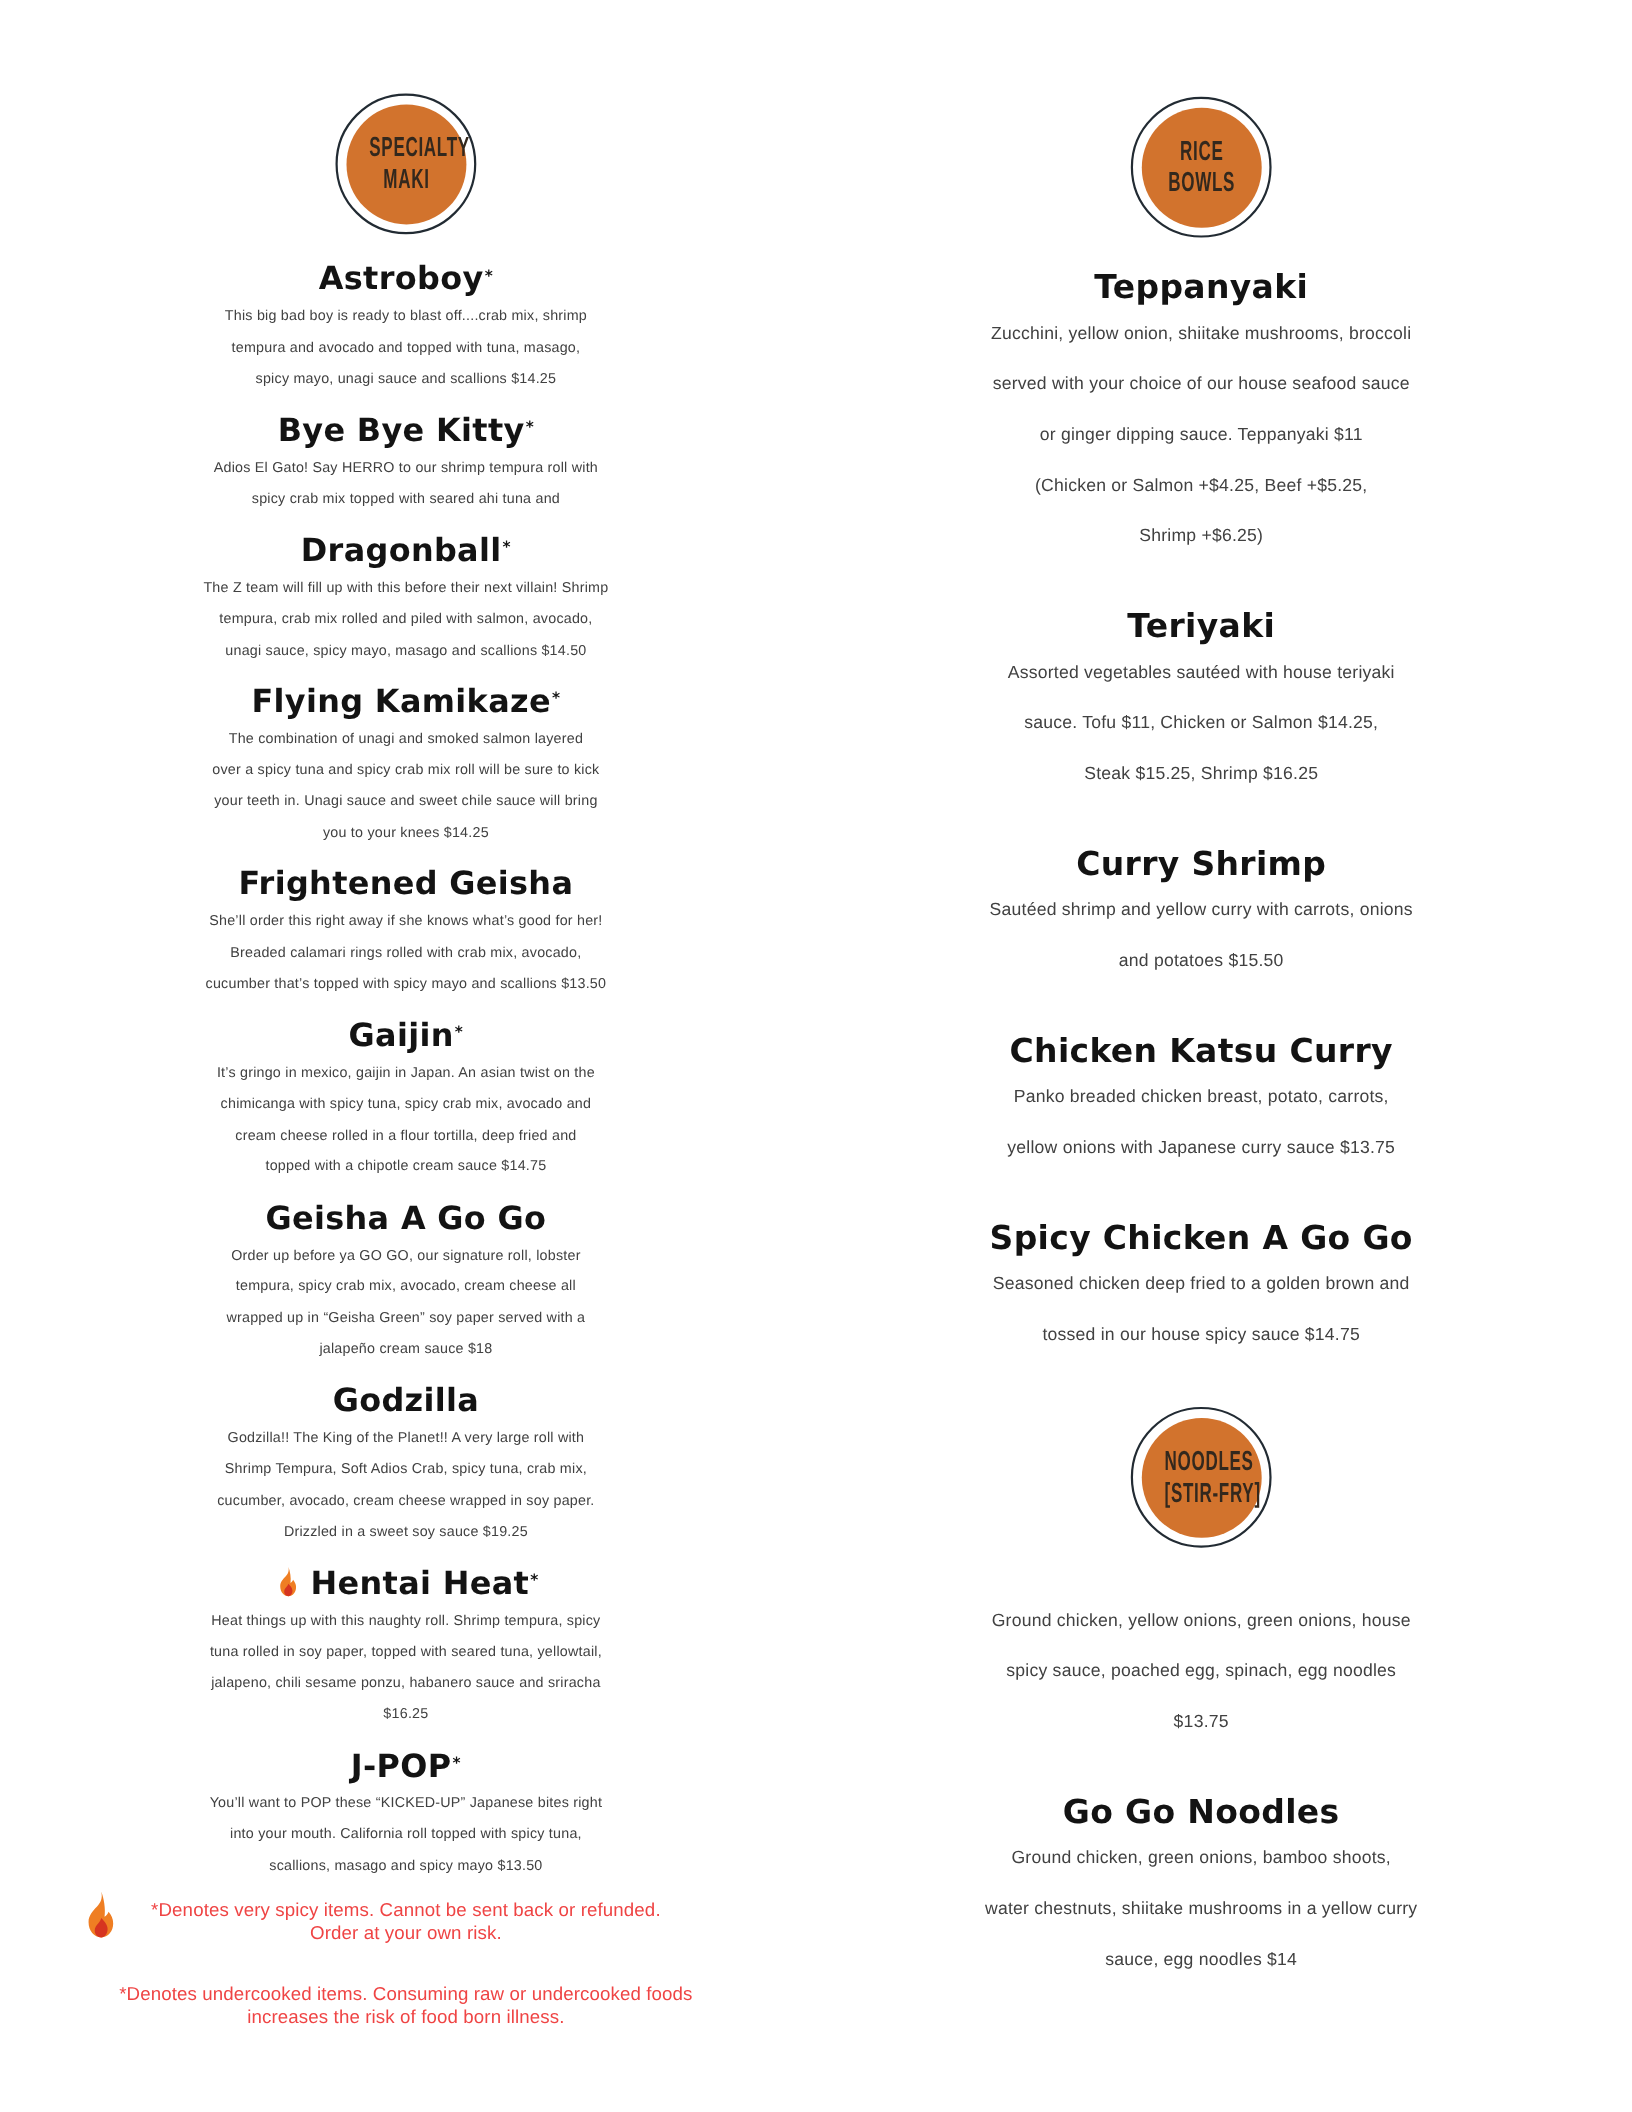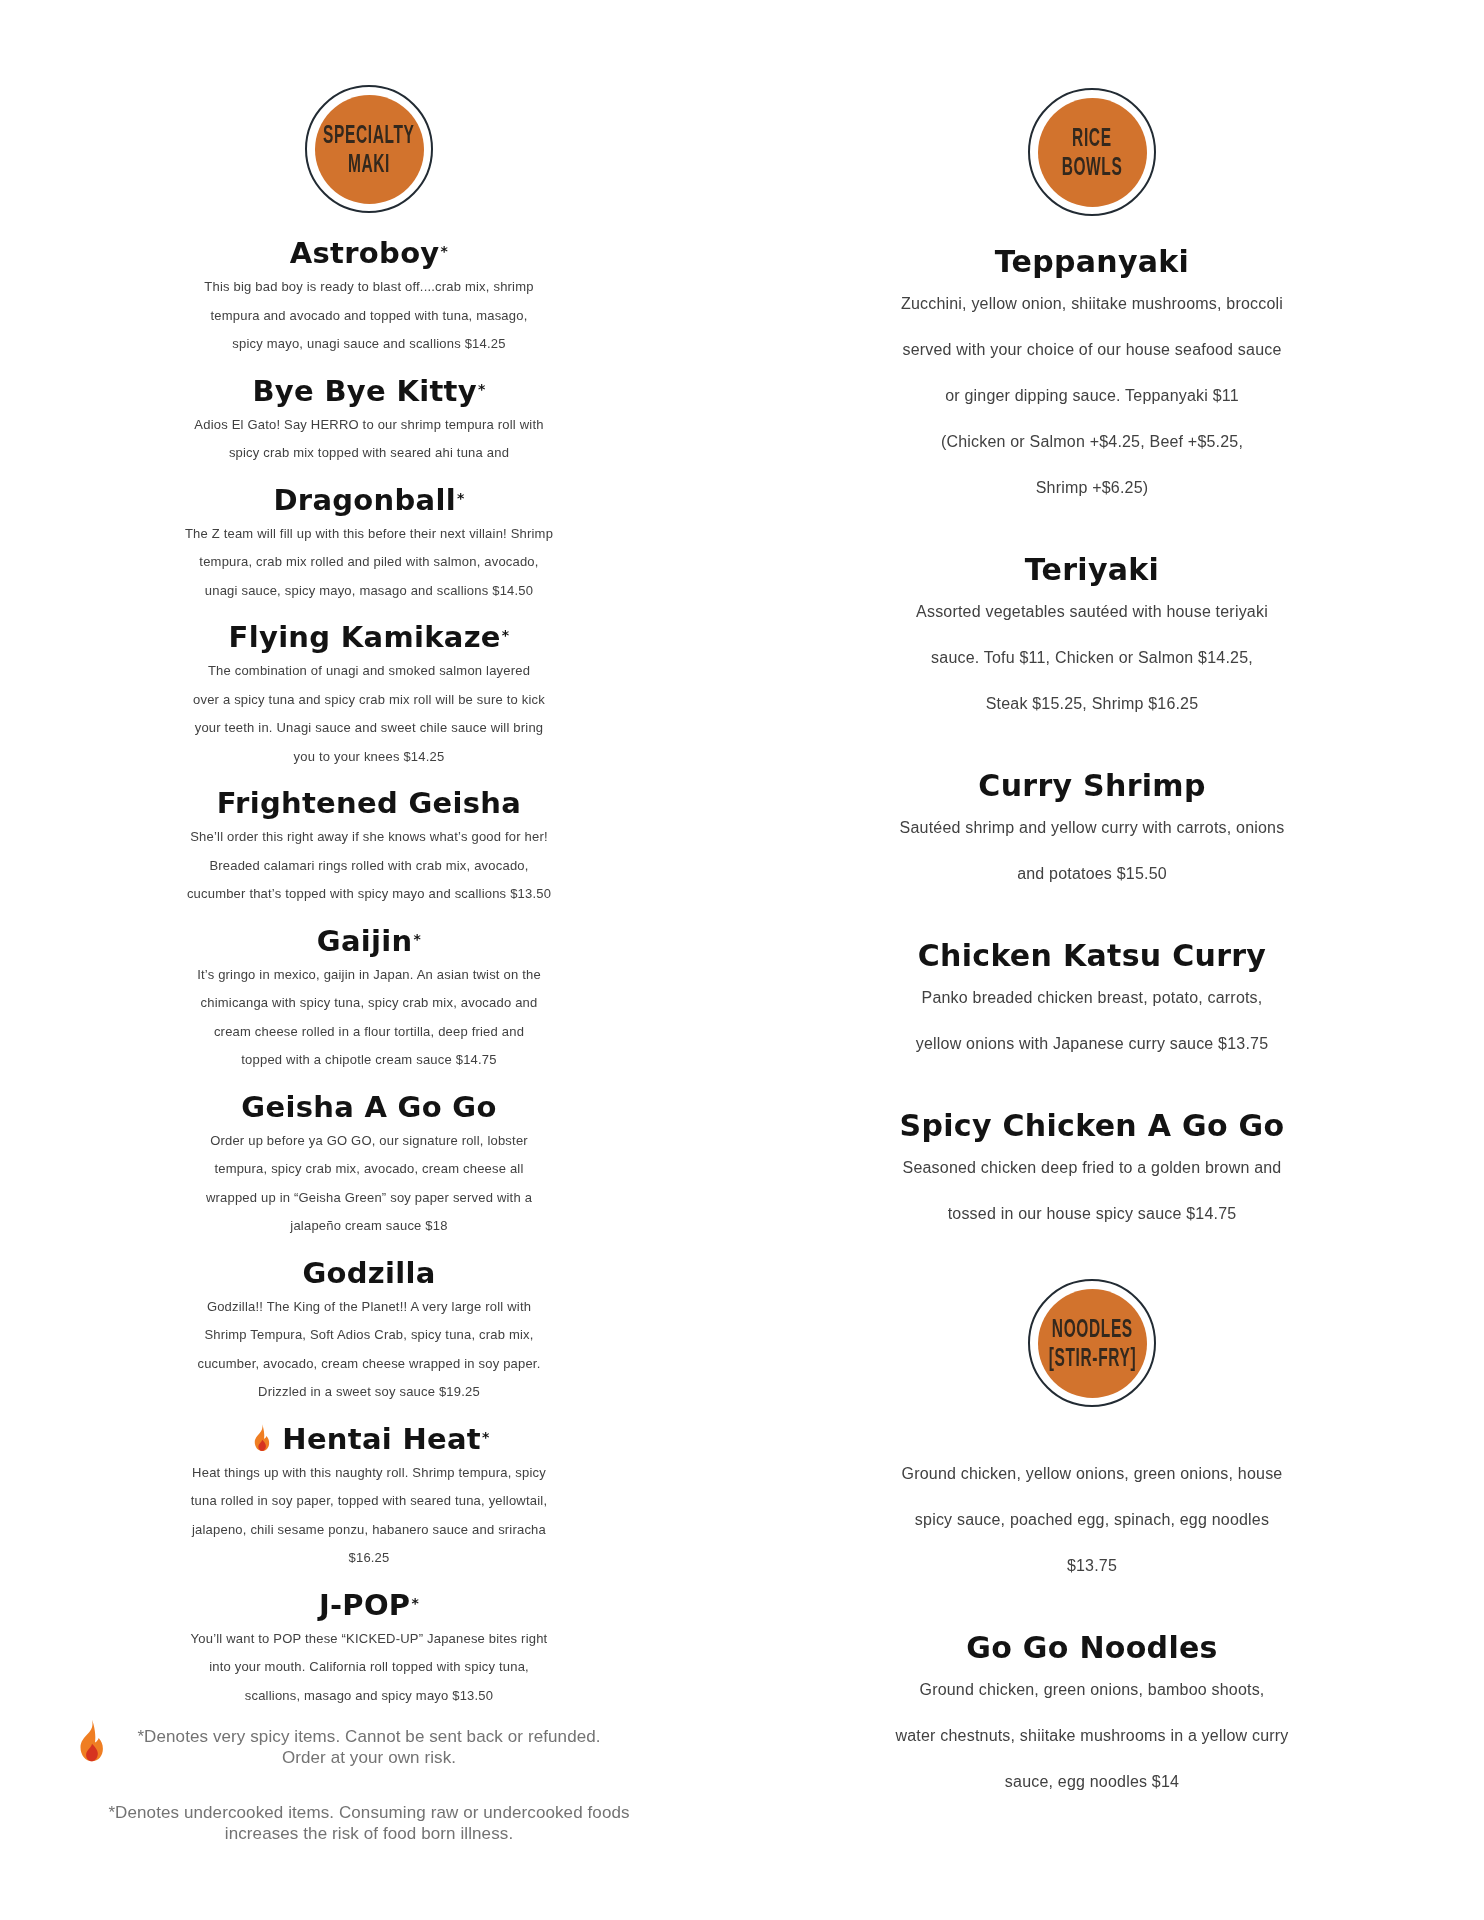--- a/index.html
+++ b/index.html
@@ -16,21 +16,21 @@
   
   .badge{
     width:124px;height:124px;border-radius:50%;
     border:2.5px solid #222b33;background:#ffffff;
     display:flex;align-items:center;justify-content:center;
     margin:0 auto;
   }
   .badge-disc{
     width:109px;height:109px;border-radius:50%;
     background:#d2732d;
-    display:flex;flex-direction:column;align-items:center;justify-content:center;
+    display:flex;flex-direction:column;justify-content:center;
   }
   .badge-line{
     font-size:25px;font-weight:700;line-height:1.15;
     letter-spacing:1px;color:#33281d;
     transform:scaleX(0.62);transform-origin:50% 50%;
     white-space:nowrap;
   }
   .col-left .badge{margin-bottom:24px;}
   .col-right .badge{margin-bottom:29px;}
   .badge-noodles{margin-top:4px;margin-bottom:44px !important;}
@@ -54,21 +54,21 @@
   .col-right .desc{font-size:16px;}
   .col-right .desc-line{line-height:46px;}
 
   .flame{display:inline-block;vertical-align:-4px;margin-right:7px;}
   .flame-heading{width:27px;height:30px;}
   .flame-footnote{width:42px;height:46px;}
 
   .footnote{position:relative;margin-top:16px;}
   .footnote + .footnote{margin-top:34px;}
   .footnote .flame-footnote{position:absolute;left:-4px;top:-8px;}
-  .fn-text{font-size:17px;color:#737373;letter-spacing:0.1px;}
+  .fn-text{font-size:17px;color:#ef4444;letter-spacing:0.1px;}
   .fn-line{line-height:21px;}
 </style>
 </head>
 <body>
 
 <div class="col col-left">
   <div class="badge">
     <div class="badge-disc">
       <div class="badge-line">SPECIALTY</div>
       <div class="badge-line">MAKI</div>

